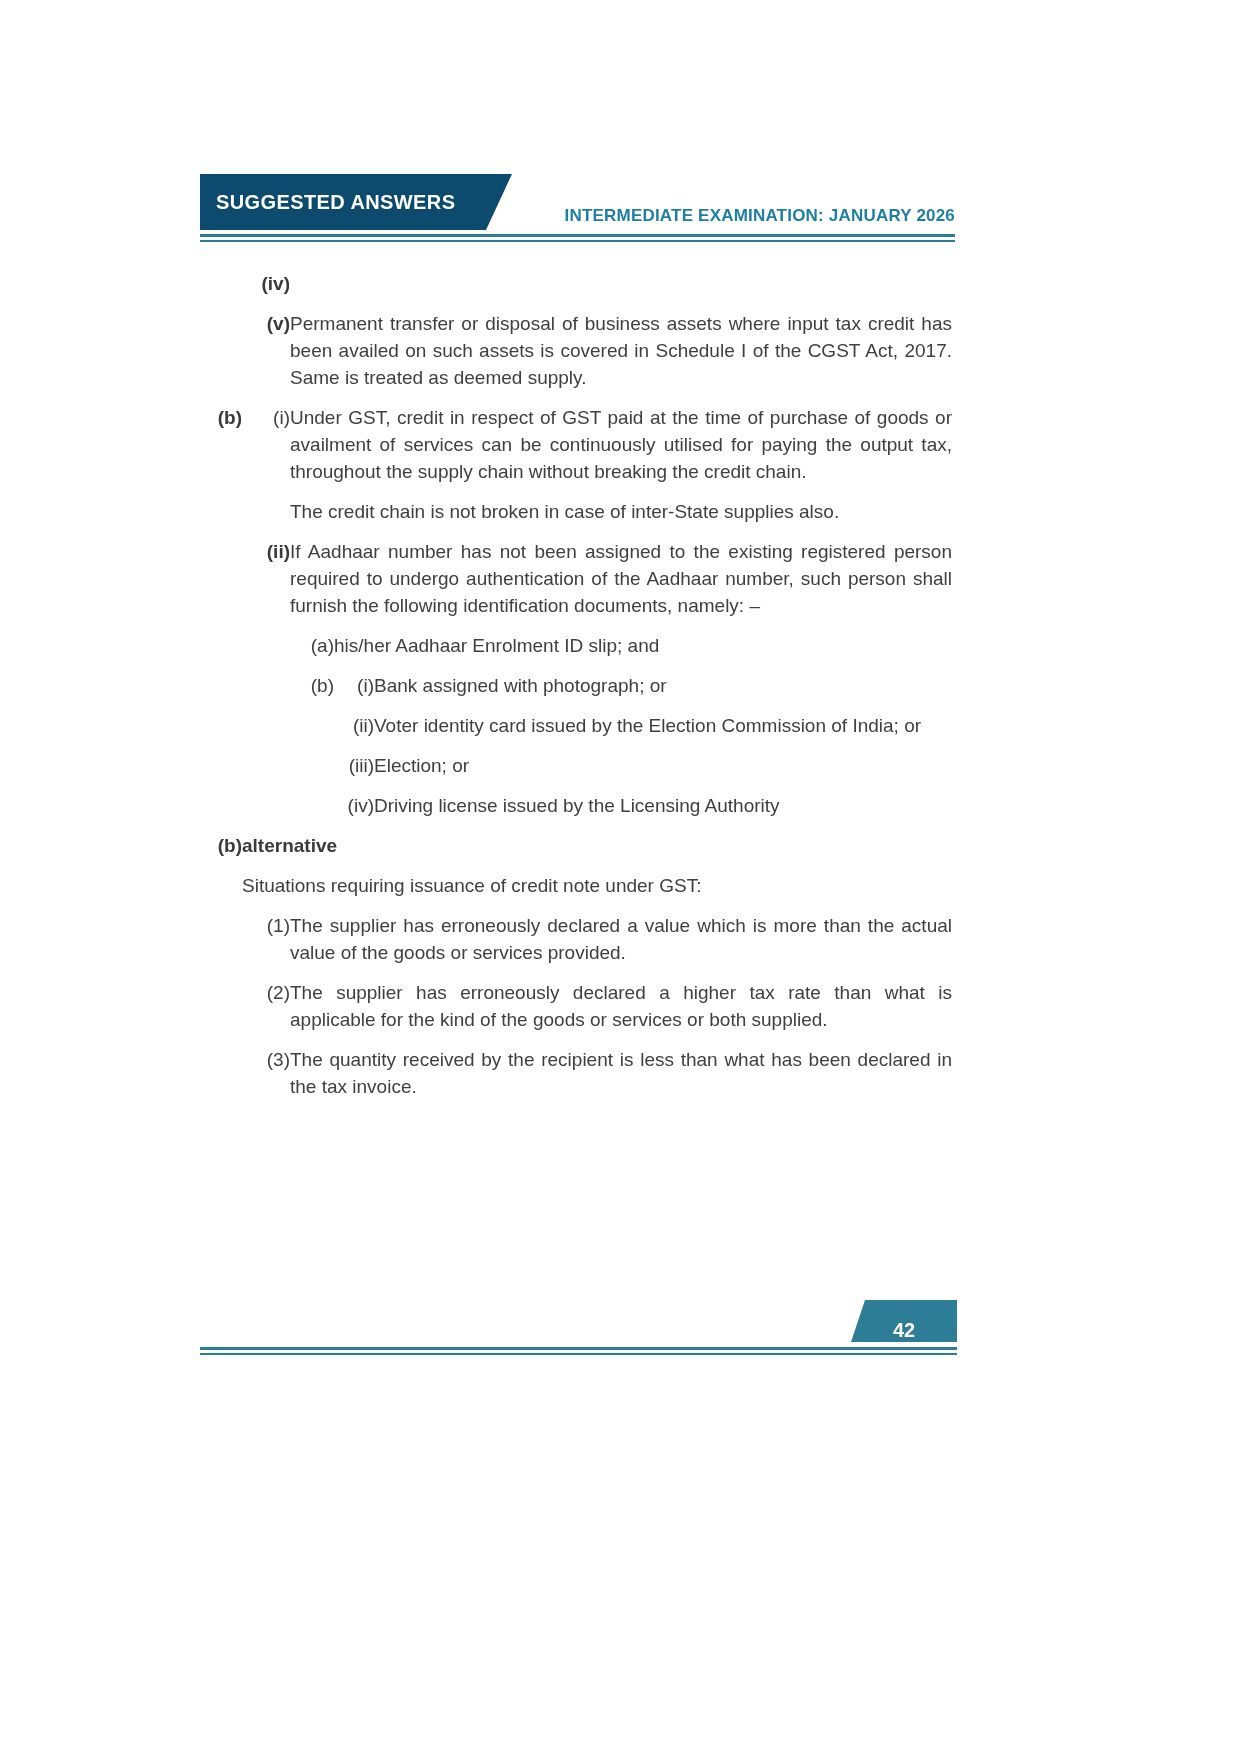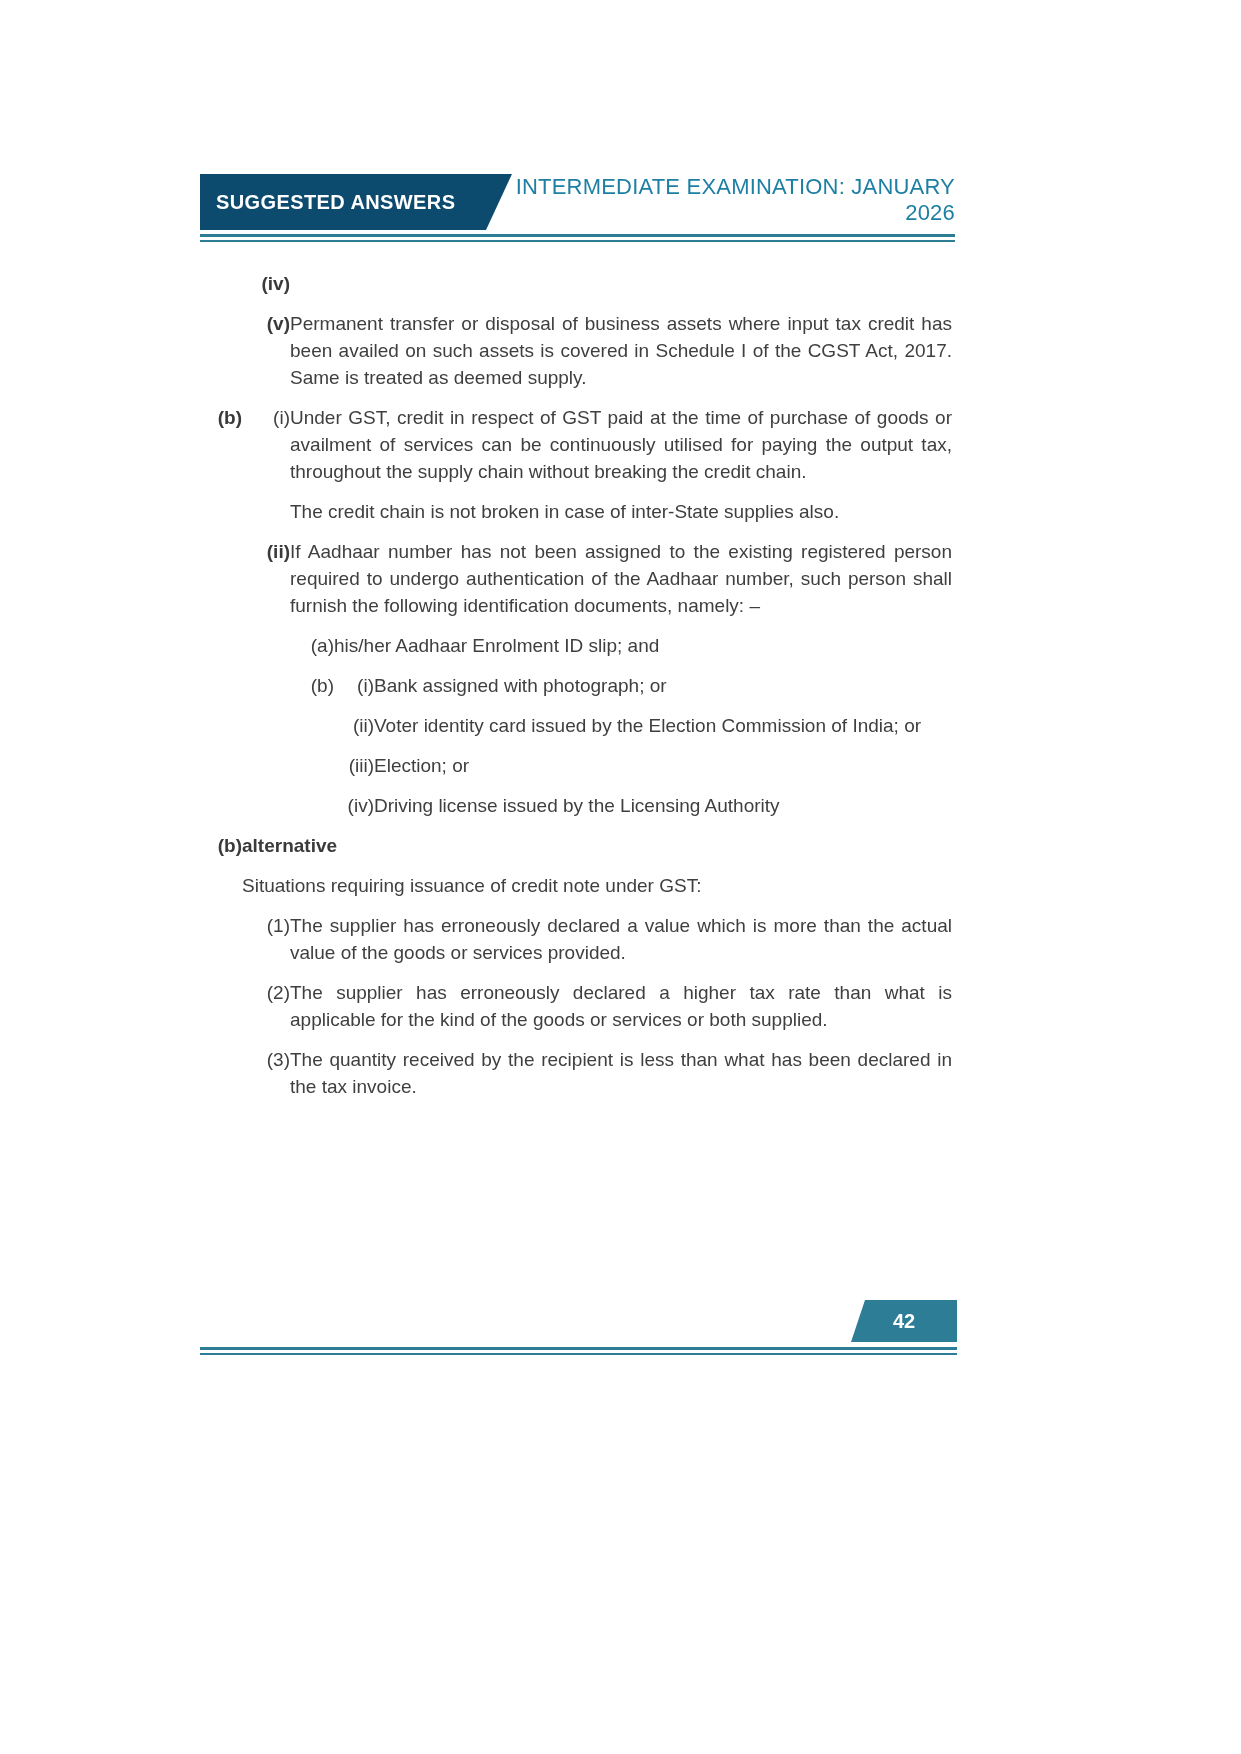--- a/index.html
+++ b/index.html
@@ -38,23 +38,24 @@
     font-weight:bold;
     font-size:20px;
     letter-spacing:0.4px;
   }
   .header-title {
     flex:1;
     text-align:right;
     align-self:flex-end;
     padding-bottom:4px;
     color:#1c7fa3;
-    font-weight:normal;
-    font-size:22px;
+    font-weight:bold;
+    font-size:17px;
     letter-spacing:0.2px;
+    margin-top:24px;
   }
   .header-rules {
     position:absolute;
     left:200px;
     top:234px;
     width:755px;
   }
   .rule-thick { height:3px; background:#2e7d96; }
   .rule-thin  { height:2px; background:#2e7d96; margin-top:3px; }
 
@@ -90,21 +91,21 @@
   .badge-row {
     display:flex;
     justify-content:flex-end;
   }
   .page-badge {
     width:106px;
     height:42px;
     background:#2e7d96;
     clip-path:polygon(14px 0, 100% 0, 100% 100%, 0 100%);
     display:flex;
-    align-items:center;
+    align-items:flex-end;
     justify-content:center;
   }
   .page-badge span {
     color:#ffffff;
     font-weight:bold;
     font-size:20px;
   }
   .footer-rules { margin-top:5px; }
 </style>
 </head>

